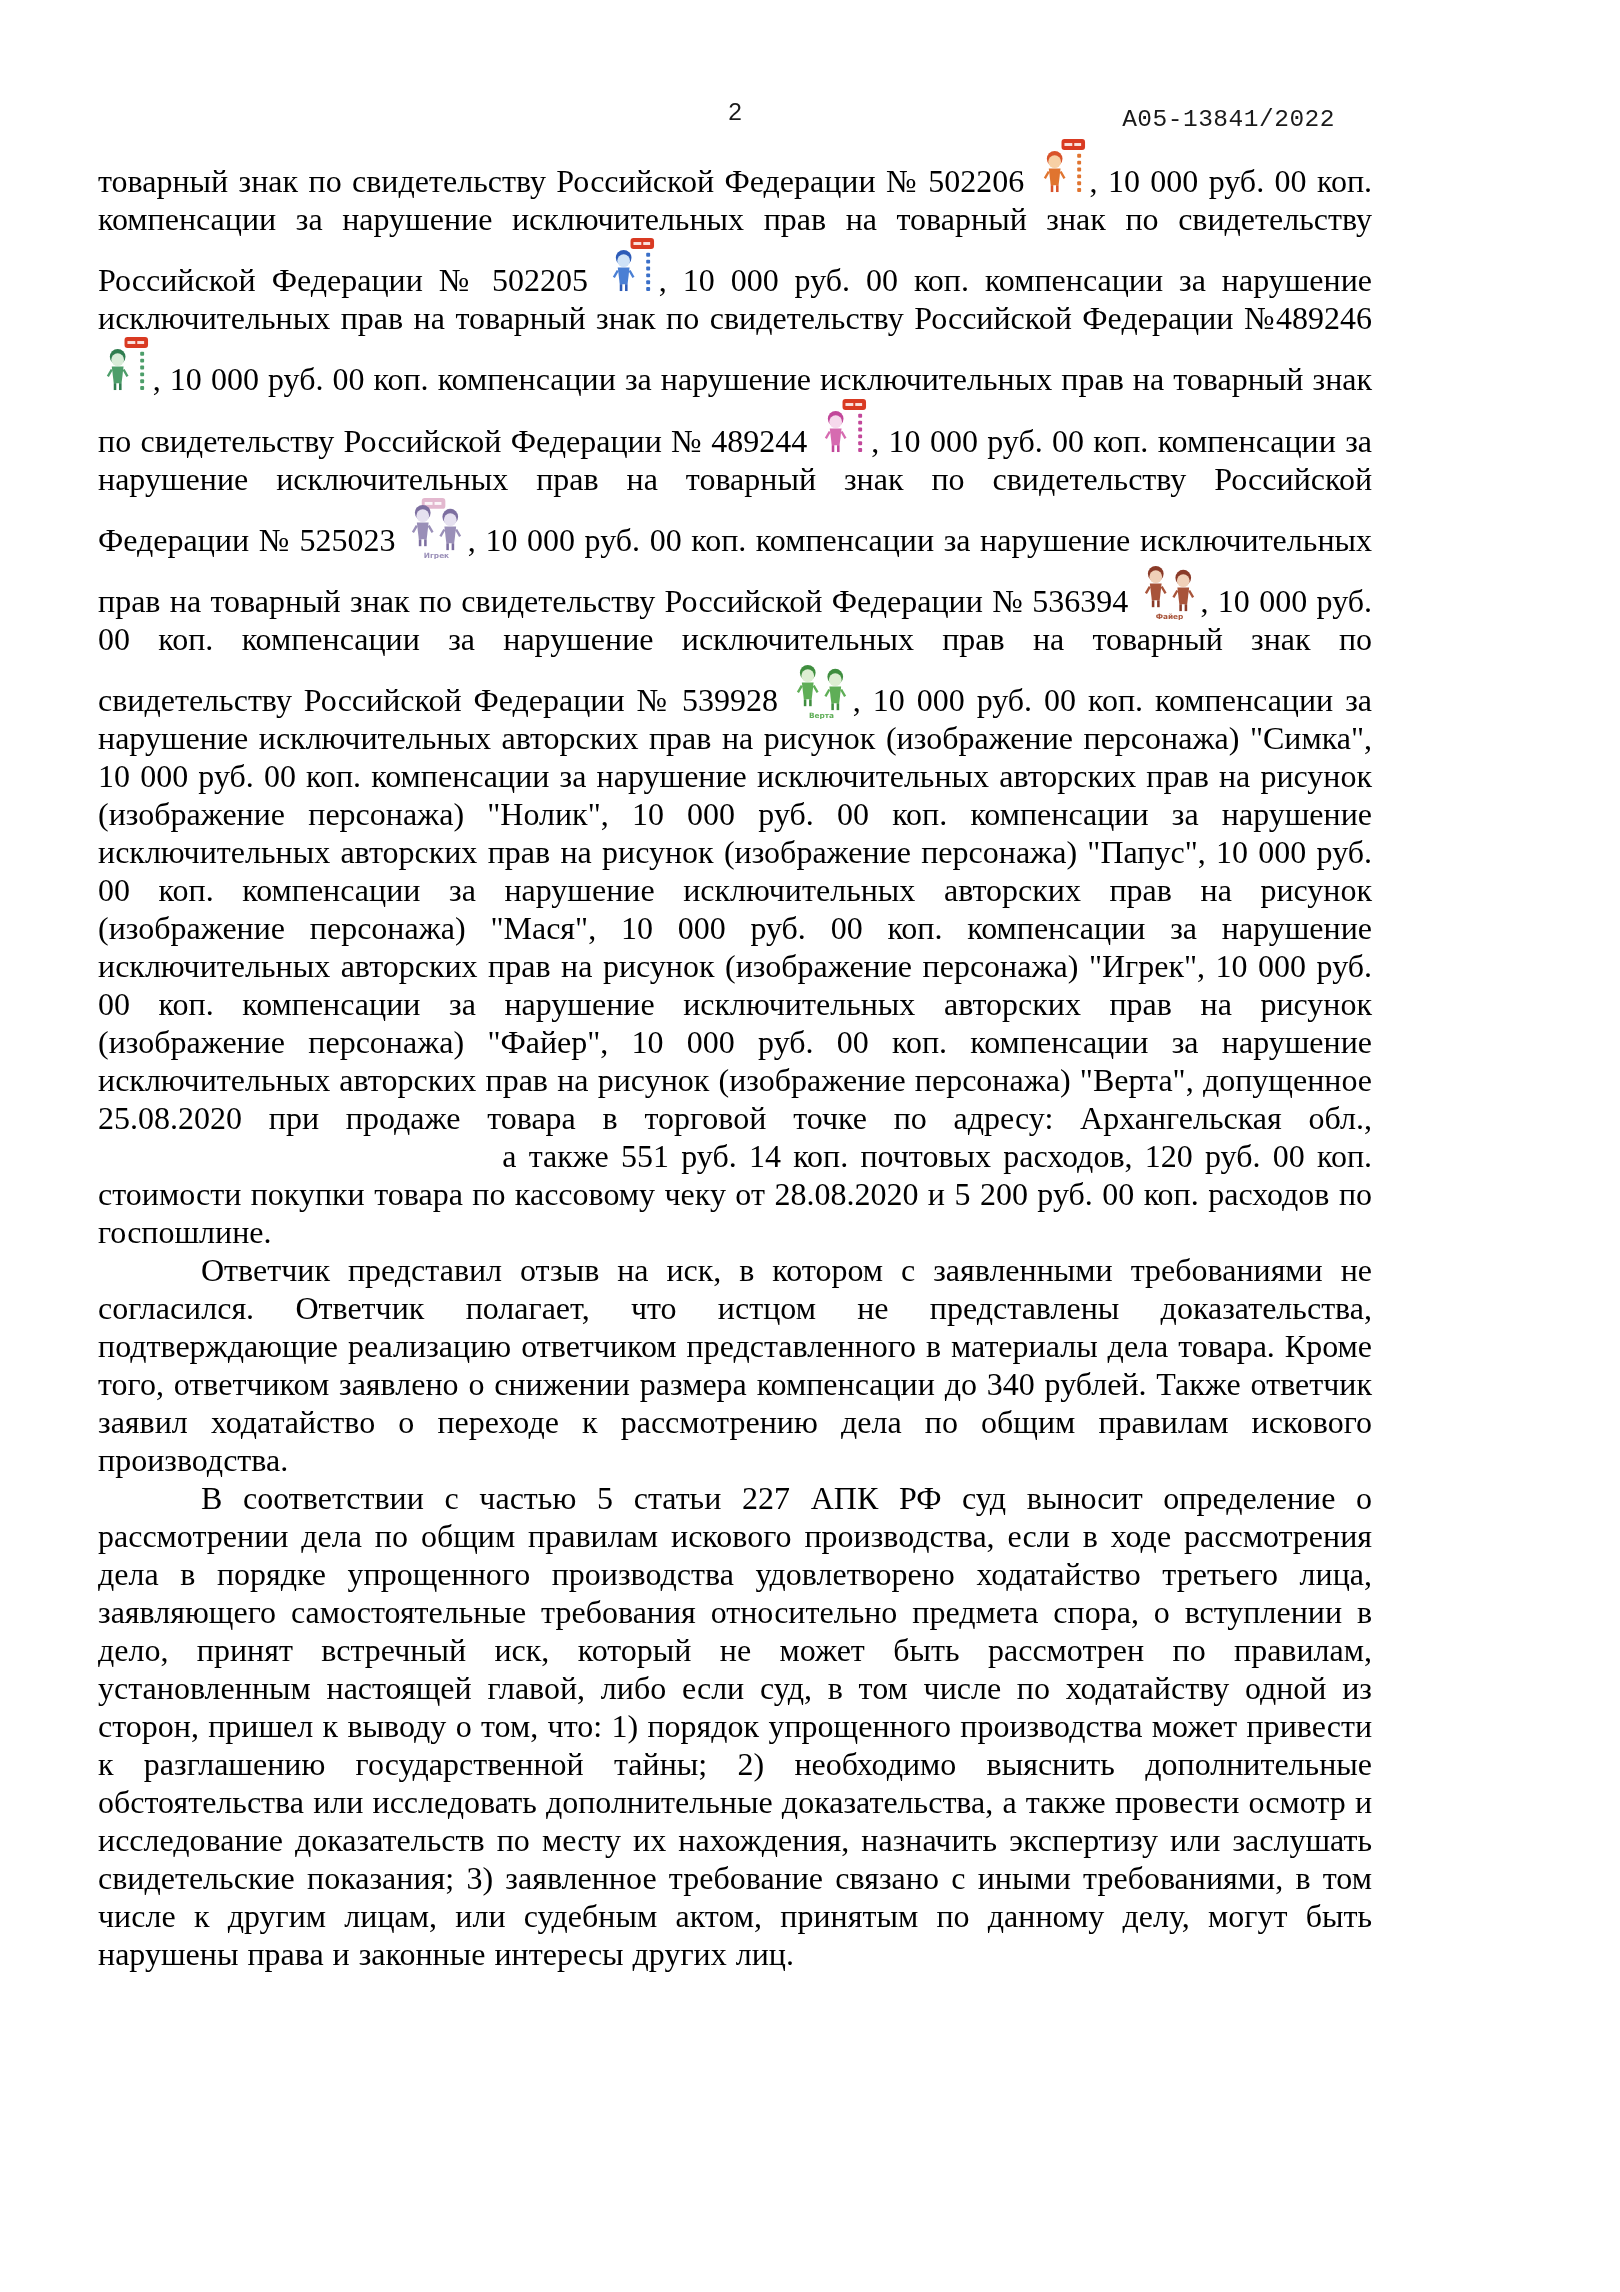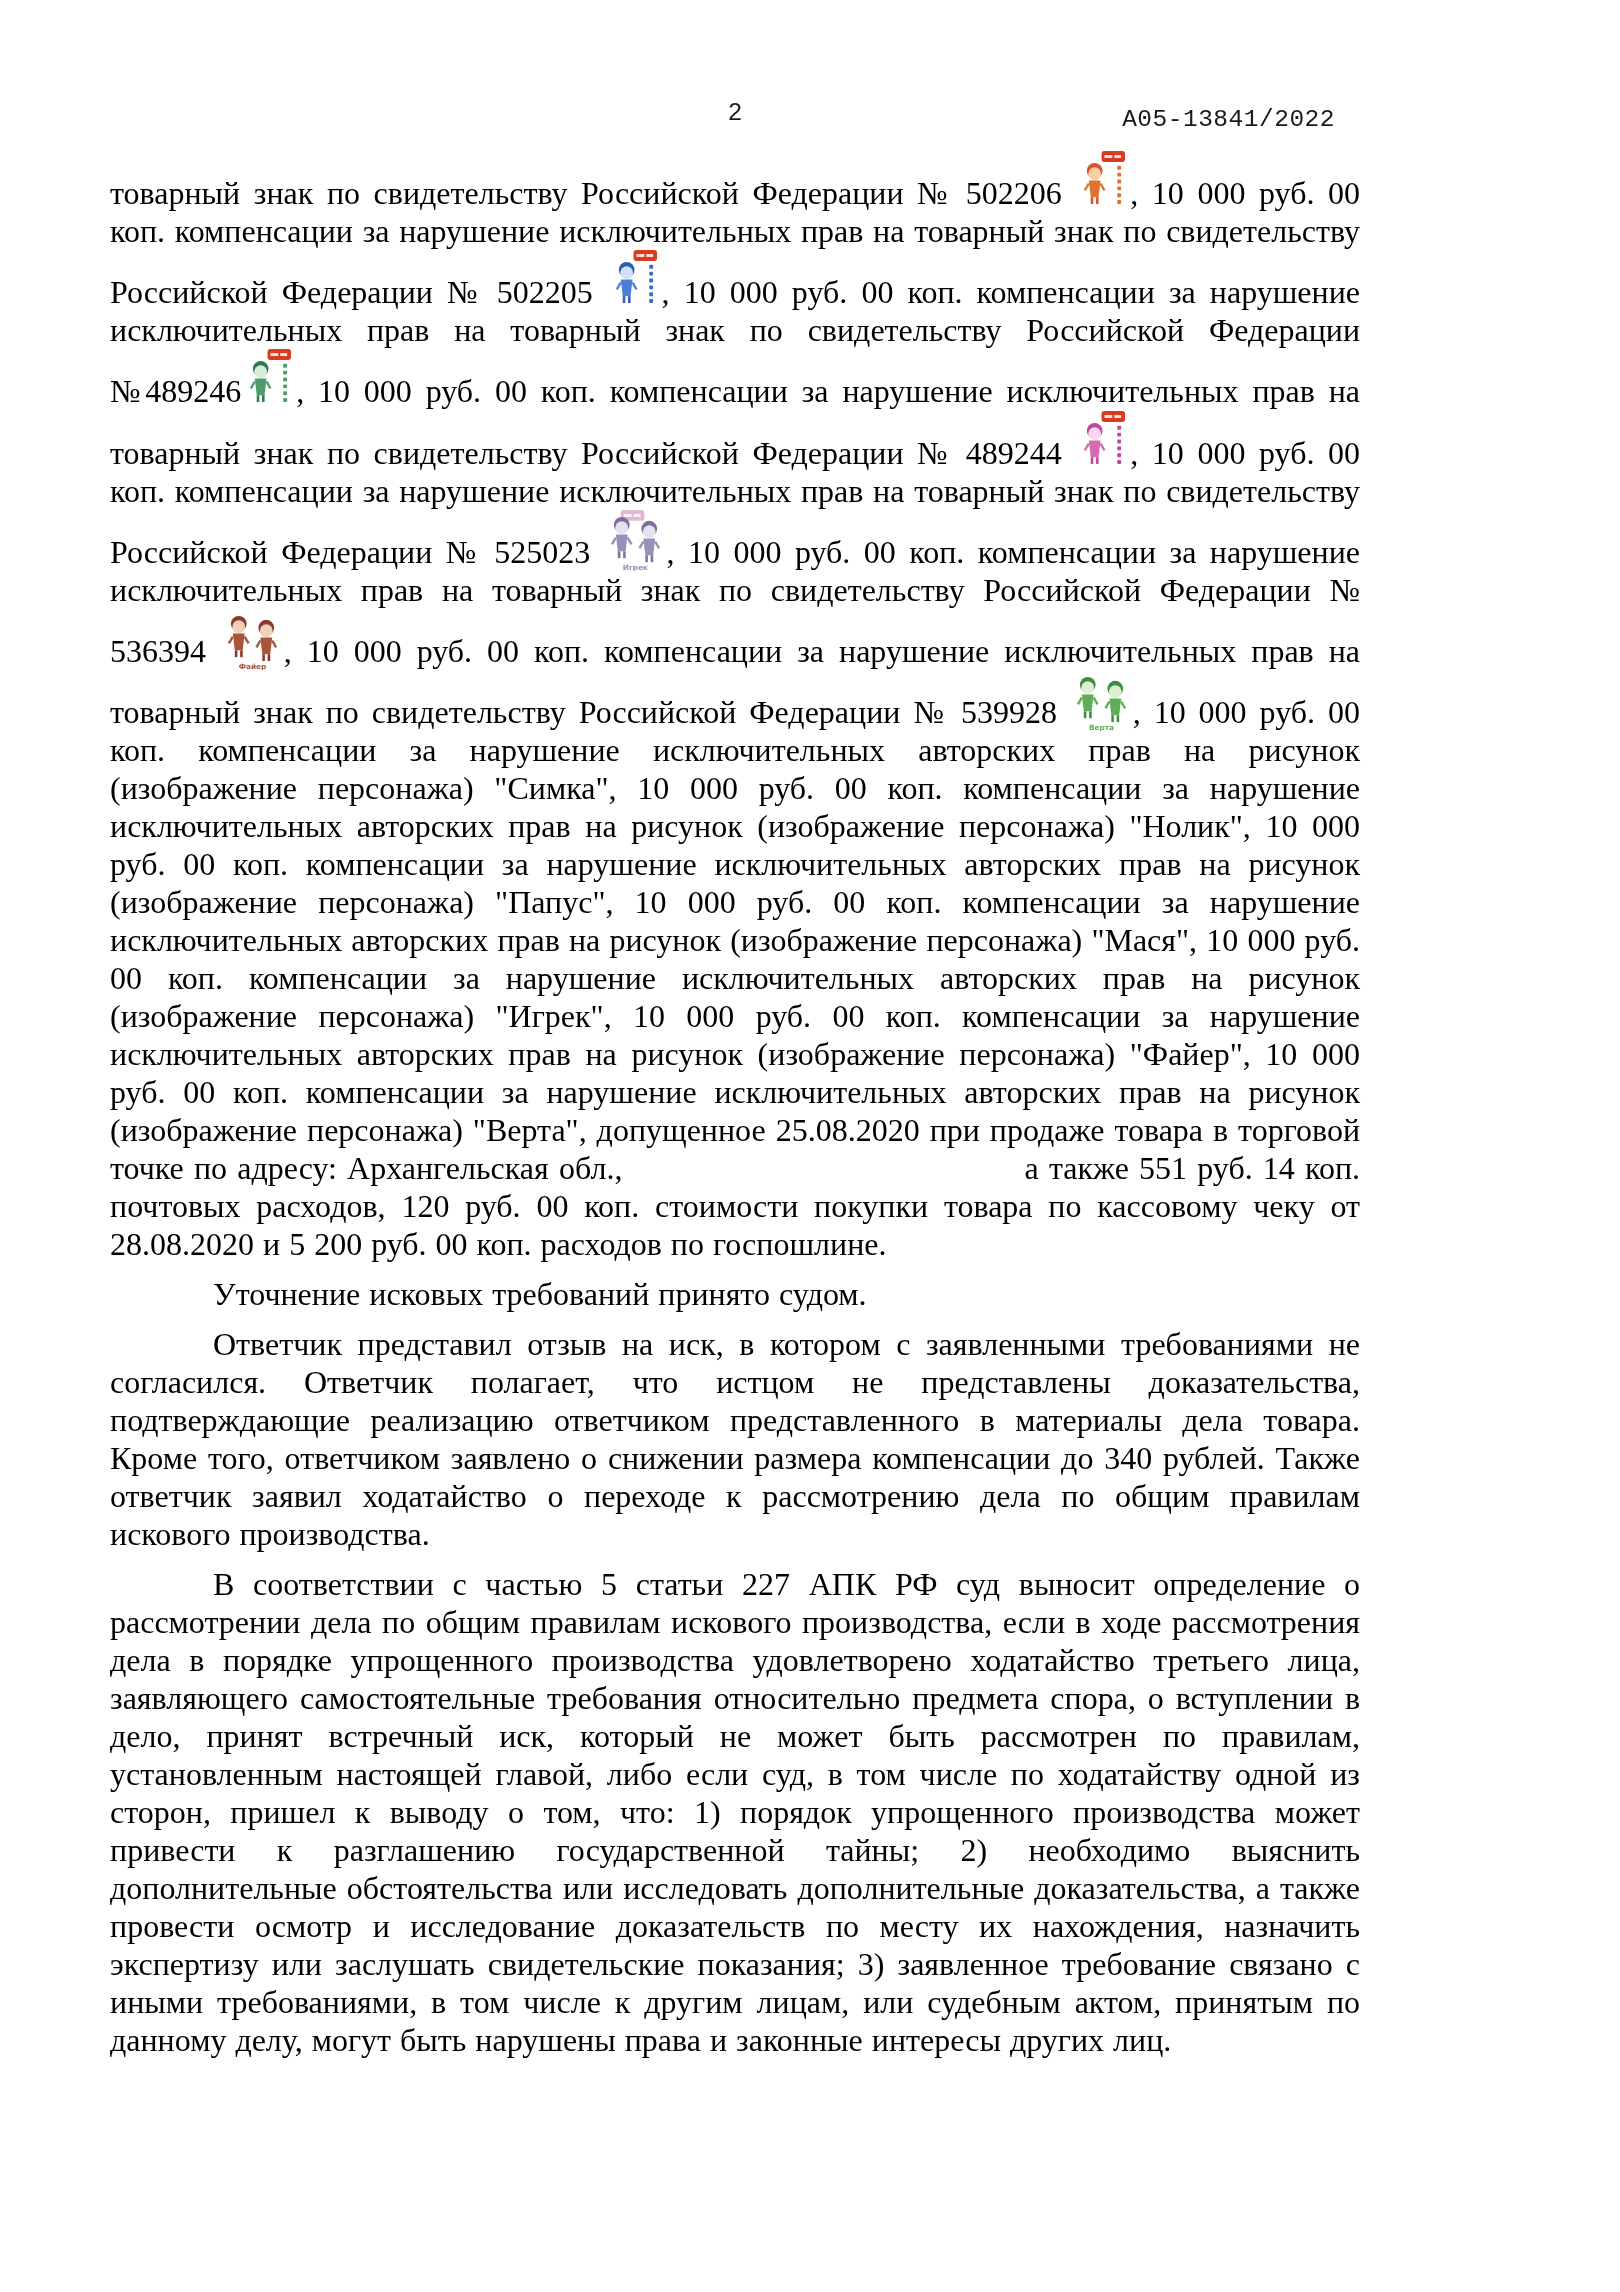--- a/index.html
+++ b/index.html
@@ -16,21 +16,21 @@
     font-family: "Liberation Sans", "DejaVu Sans", sans-serif;
     font-size: 24.5px; color: #1a1a1a;
   }
   .page-header .pnum { position: absolute; left: 0; right: 0; top: 0; text-align: center; }
   .page-header .case { position: absolute; right: 37px; top: 7.8px; letter-spacing: 0.5px; font-family: Liberation Mono, monospace; }
   .content {
     position: absolute; top: 139px; left: 98px; width: 1274px;
     font-size: 32px; line-height: 38px;
     text-align: justify; word-spacing: 1px;
   }
-  .para { margin: 12px; }
+  .para { margin: 0; }
   .para.indent { text-indent: 103px; }
   .gap { display: inline-block; width: 392px; height: 1px; }
   svg.tm { vertical-align: -7.8px; margin: 0 2.9px; }
   svg.tm text {
     font-family: "DejaVu Sans", sans-serif;
     font-size: 7.5px; font-weight: bold;
   }
 </style>
 </head>
 <body>
@@ -154,18 +154,17 @@
           <line x1="21" y1="28" x2="25" y2="35" stroke="#5fae57" stroke-width="2.4"></line>
           <circle cx="43" cy="19" r="8" fill="#3f8e3f"></circle>
           <circle cx="43" cy="22" r="6.5" fill="#ddeed2"></circle>
           <path d="M 37 29 L 49 29 L 47 46 L 39 46 Z" fill="#5fae57"></path>
           <rect x="39" y="46" width="2.6" height="7" fill="#3f8e3f"></rect>
           <rect x="44.4" y="46" width="2.6" height="7" fill="#3f8e3f"></rect>
           <line x1="37" y1="32" x2="33" y2="39" stroke="#5fae57" stroke-width="2.4"></line>
           <line x1="49" y1="32" x2="53" y2="39" stroke="#5fae57" stroke-width="2.4"></line>
           <text x="29" y="61" text-anchor="middle" fill="#5fae57">Верта</text>
         </svg>, 10 000 руб. 00 коп. компенсации за нарушение исключительных авторских прав на рисунок (изображение персонажа) "Симка",  10 000 руб. 00 коп. компенсации за нарушение исключительных авторских прав на рисунок (изображение персонажа) "Нолик", 10 000 руб. 00 коп. компенсации за нарушение исключительных авторских прав на рисунок (изображение персонажа) "Папус",  10 000 руб. 00 коп. компенсации за нарушение исключительных авторских прав на рисунок (изображение персонажа) "Мася", 10 000 руб. 00 коп. компенсации за нарушение исключительных авторских прав на рисунок (изображение персонажа) "Игрек",  10 000 руб. 00 коп. компенсации за нарушение исключительных авторских прав на рисунок (изображение персонажа) "Файер", 10 000 руб. 00 коп. компенсации за нарушение исключительных авторских прав на рисунок (изображение персонажа) "Верта", допущенное 25.08.2020 при продаже товара в торговой точке по адресу: Архангельская обл.,<span class="gap"></span> а также 551 руб. 14 коп. почтовых расходов, 120 руб. 00 коп. стоимости покупки товара по кассовому чеку от 28.08.2020 и 5 200 руб. 00 коп. расходов по госпошлине.</p>
-    <p class="para indent">Уточнение исковых требований принято судом.</p>
     <p class="para indent">Ответчик представил отзыв на иск, в котором с заявленными требованиями не согласился. Ответчик полагает, что истцом не представлены доказательства, подтверждающие реализацию ответчиком представленного в материалы дела товара. Кроме того, ответчиком заявлено о снижении размера компенсации до 340 рублей. Также ответчик заявил ходатайство о переходе к рассмотрению дела по общим правилам искового производства.</p>
     <p class="para indent">В соответствии с частью 5 статьи 227 АПК РФ суд выносит определение о рассмотрении дела по общим правилам искового производства, если в ходе рассмотрения дела в порядке упрощенного производства удовлетворено ходатайство третьего лица, заявляющего самостоятельные требования относительно предмета спора, о вступлении в дело, принят встречный иск, который не может быть рассмотрен по правилам, установленным настоящей главой, либо если суд, в том числе по ходатайству одной из сторон, пришел к выводу о том, что: 1) порядок упрощенного производства может привести к разглашению государственной тайны; 2) необходимо выяснить дополнительные обстоятельства или исследовать дополнительные доказательства, а также провести осмотр и исследование доказательств по месту их нахождения, назначить экспертизу или заслушать свидетельские показания; 3) заявленное требование связано с иными требованиями, в том числе к другим лицам, или судебным актом, принятым по данному делу, могут быть нарушены права и законные интересы других лиц.</p>
   </div>
 </div>
 
 
 </body></html>

